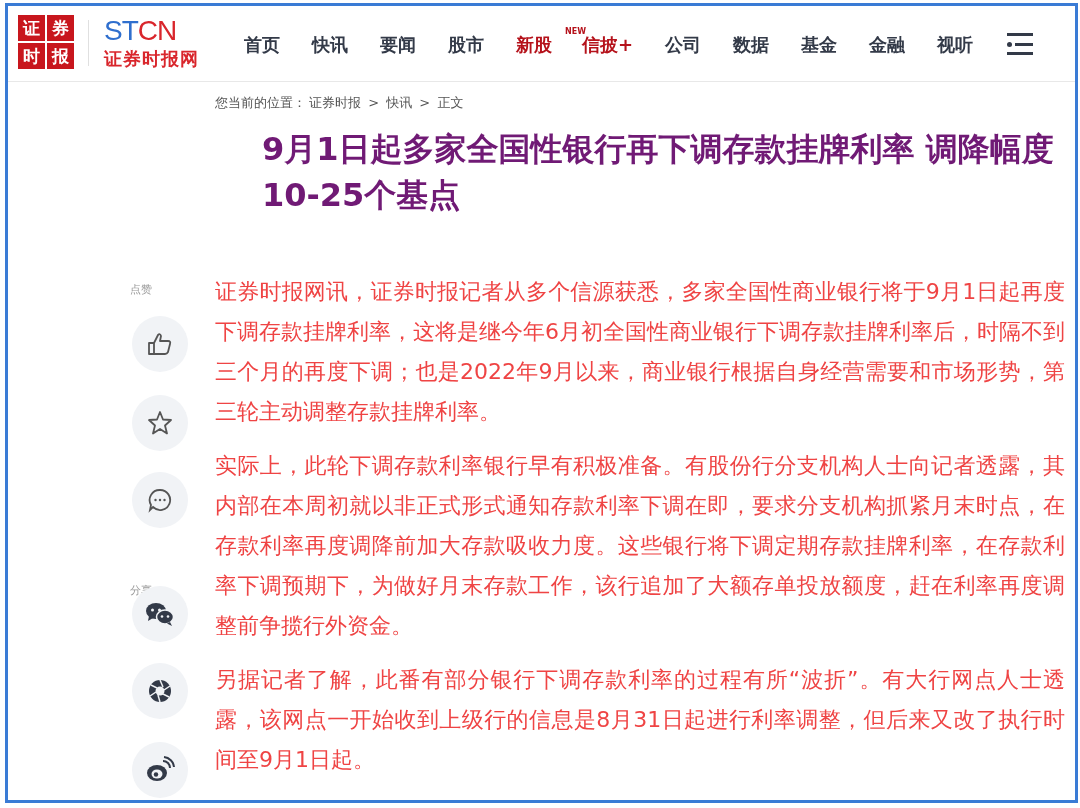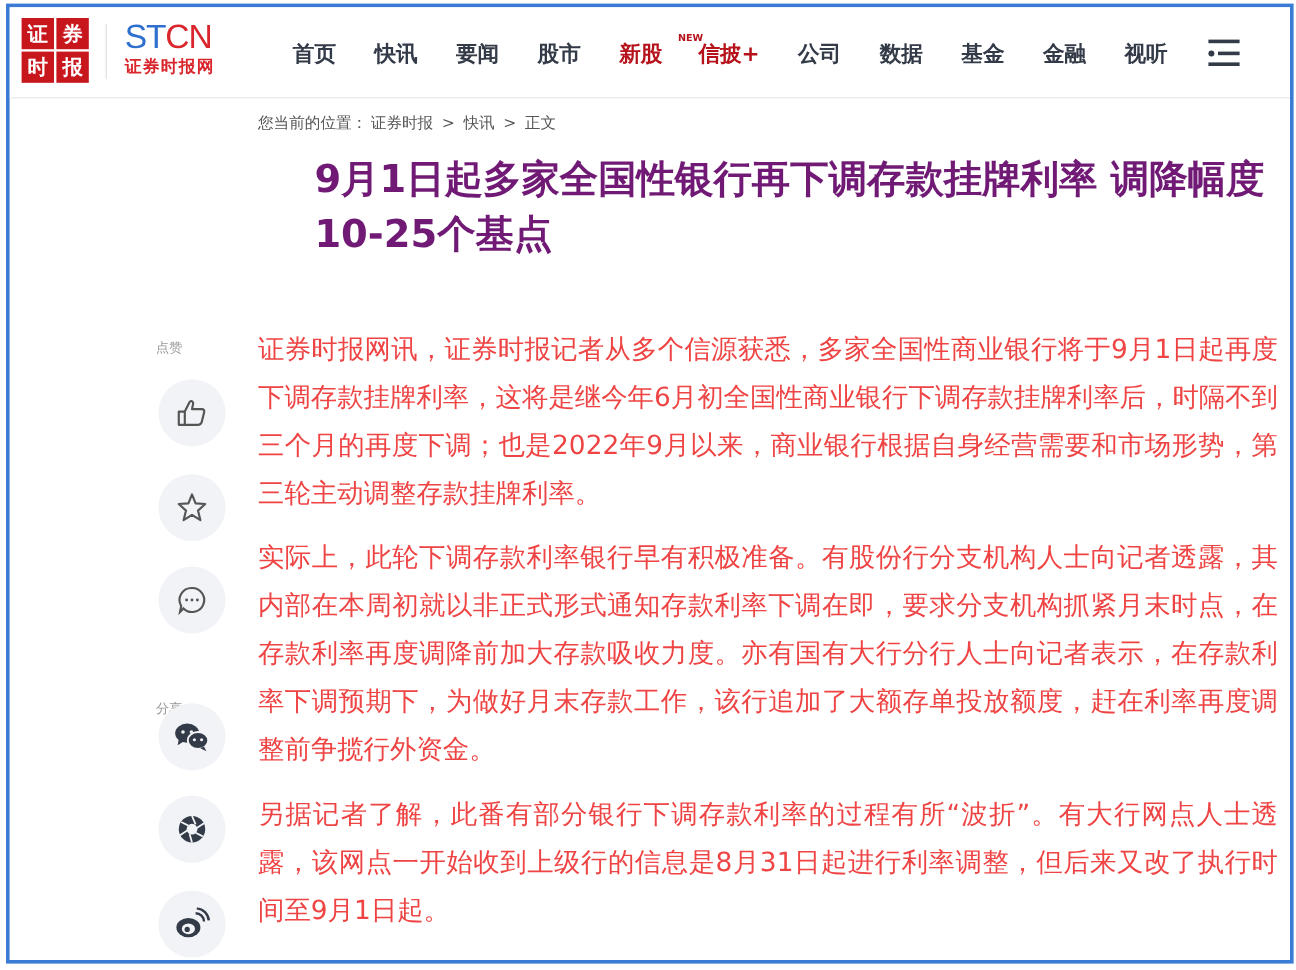--- a/index.html
+++ b/index.html
@@ -25,21 +25,21 @@
     font-size: 17px; font-weight: bold; display: flex; align-items: center; justify-content: center;
   }
   .logo-divider { position: absolute; left: 80px; top: 14px; width: 1px; height: 46px; background: #e0e0e0; }
   .logo-stcn {
     position: absolute; left: 96px; top: 10px; font-family: "Liberation Sans", sans-serif;
     font-weight: normal; font-size: 28px; letter-spacing: -1px; line-height: 30px;
   }
   .logo-stcn .st { color: #2f6fce; }
   .logo-stcn .cn { color: #d9262c; }
   .logo-sub {
-    position: absolute; left: 96px; top: 41px; font-size: 14px; font-weight: bold; color: #d9262c; letter-spacing: 1px;
+    position: absolute; left: 96px; top: 41px; font-size: 18px; font-weight: bold; color: #d9262c; letter-spacing: 1px;
   }
 
   .nav { position: absolute; left: 236px; top: 24px; height: 30px; display: flex; align-items: center; }
   .nav-item {
     font-size: 18px; font-weight: bold; color: #333a48; margin-right: 32px; position: relative; white-space: nowrap; cursor: pointer;
   }
   .nav-item.red { color: #b5121b; }
   .nav-item .sup { position: absolute; right: -20px; top: -6px; font-size: 8px; color: #b5121b; font-weight: bold; }
   .nav-item.with-sup { margin-right: 16px; padding-right: 14px; }
   .menu-icon { position: absolute; right: 42px; top: 27px; width: 26px; height: 22px; cursor: pointer; }
@@ -189,17 +189,17 @@
         <ellipse cx="12" cy="18" rx="5.5" ry="4.5" fill="#f1f3f6"></ellipse>
         <circle cx="11" cy="18.5" r="2.2" fill="#333a48"></circle>
         <path d="M18 5 A7 7 0 0 1 25 12" stroke="#333a48" stroke-width="2" fill="none"></path>
         <path d="M19 1 A11 11 0 0 1 29 11" stroke="#333a48" stroke-width="2" fill="none"></path>
       </svg>
     </div>
   </div>
 
   <div class="article">
     <p>证券时报网讯，证券时报记者从多个信源获悉，多家全国性商业银行将于9月1日起再度下调存款挂牌利率，这将是继今年6月初全国性商业银行下调存款挂牌利率后，时隔不到三个月的再度下调；也是2022年9月以来，商业银行根据自身经营需要和市场形势，第三轮主动调整存款挂牌利率。</p>
-    <p>实际上，此轮下调存款利率银行早有积极准备。有股份行分支机构人士向记者透露，其内部在本周初就以非正式形式通知存款利率下调在即，要求分支机构抓紧月末时点，在存款利率再度调降前加大存款吸收力度。亦有国有大行分行人士向记者表示，在存款利率下调预期下，为做好月末存款工作，该行追加了大额存单投放额度，赶在利率再度调整前争揽行外资金。</p>
+    <p>实际上，此轮下调存款利率银行早有积极准备。有股份行分支机构人士向记者透露，其内部在本周初就以非正式形式通知存款利率下调在即，要求分支机构抓紧月末时点，在存款利率再度调降前加大存款吸收力度。这些银行将下调定期存款挂牌利率，在存款利率下调预期下，为做好月末存款工作，该行追加了大额存单投放额度，赶在利率再度调整前争揽行外资金。</p>
     <p>另据记者了解，此番有部分银行下调存款利率的过程有所“波折”。有大行网点人士透露，该网点一开始收到上级行的信息是8月31日起进行利率调整，但后来又改了执行时间至9月1日起。</p>
   </div>
 
 </div>
 
 </body></html>

